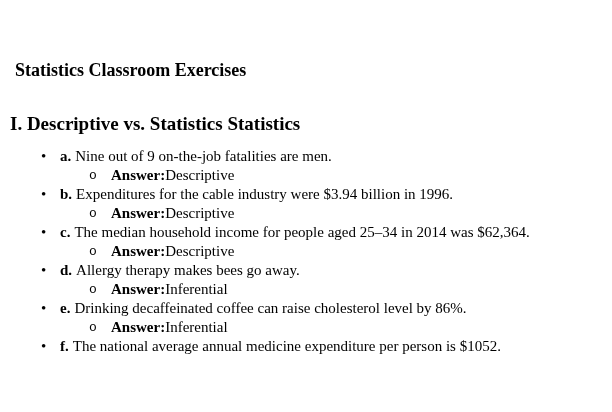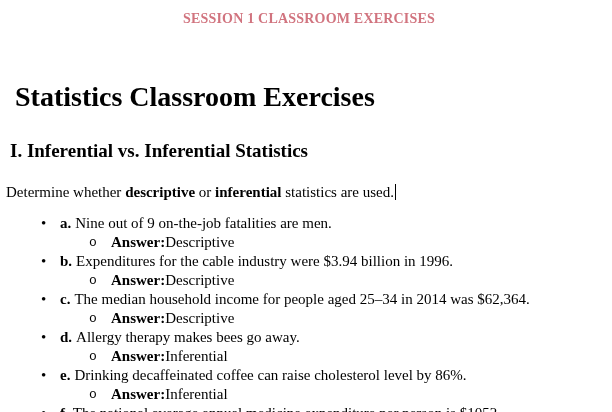--- a/index.html
+++ b/index.html
@@ -27,21 +27,21 @@
     margin: 10px 0 0 0;
     text-align: center;
     font-weight: bold;
     font-size: 14px;
     line-height: 17px;
     color: #d1747f;
     letter-spacing: 0.2px;
   }
   h1.doc-title {
     margin: 55px 0 12px 9px;
-    font-size: 28px;
+    font-size: 18px;
     line-height: 30px;
     font-weight: bold;
   }
   h2.section-heading {
     margin: 27px 0 0 4px;
     font-size: 19px;
     line-height: 23px;
     font-weight: bold;
   }
   p.intro {
@@ -83,27 +83,25 @@
     font-size: 13px;
   }
   .lbl { font-weight: bold; margin-right: 4px; }
   .ans-lbl { font-weight: bold; }
 </style>
 </head>
 <body>
 
 <div class="page">
 
-  <div class="doc-header">SESSION 1 CLASSROOM EXERCISES</div>
 
   <h1 class="doc-title">Statistics Classroom Exercises</h1>
 
-  <h2 class="section-heading">I. Inferential vs. Inferential Statistics</h2>
+  <h2 class="section-heading">I. Descriptive vs. Statistics Statistics</h2>
 
-  <p class="intro"><span>Determine whether </span><span class="b">descriptive</span><span> or </span><span class="b">inferential</span><span> statistics are used.</span><span class="caret"></span></p>
 
   <div class="exercise-list">
 
     <div class="row l1">
       <span class="marker bullet-marker">•</span><span class="lbl">a.</span><span>Nine out of 9 on-the-job fatalities are men.</span>
     </div>
     <div class="row l2">
       <span class="marker circle-marker">o</span><span class="ans-lbl">Answer:</span><span>Descriptive</span>
     </div>
 

